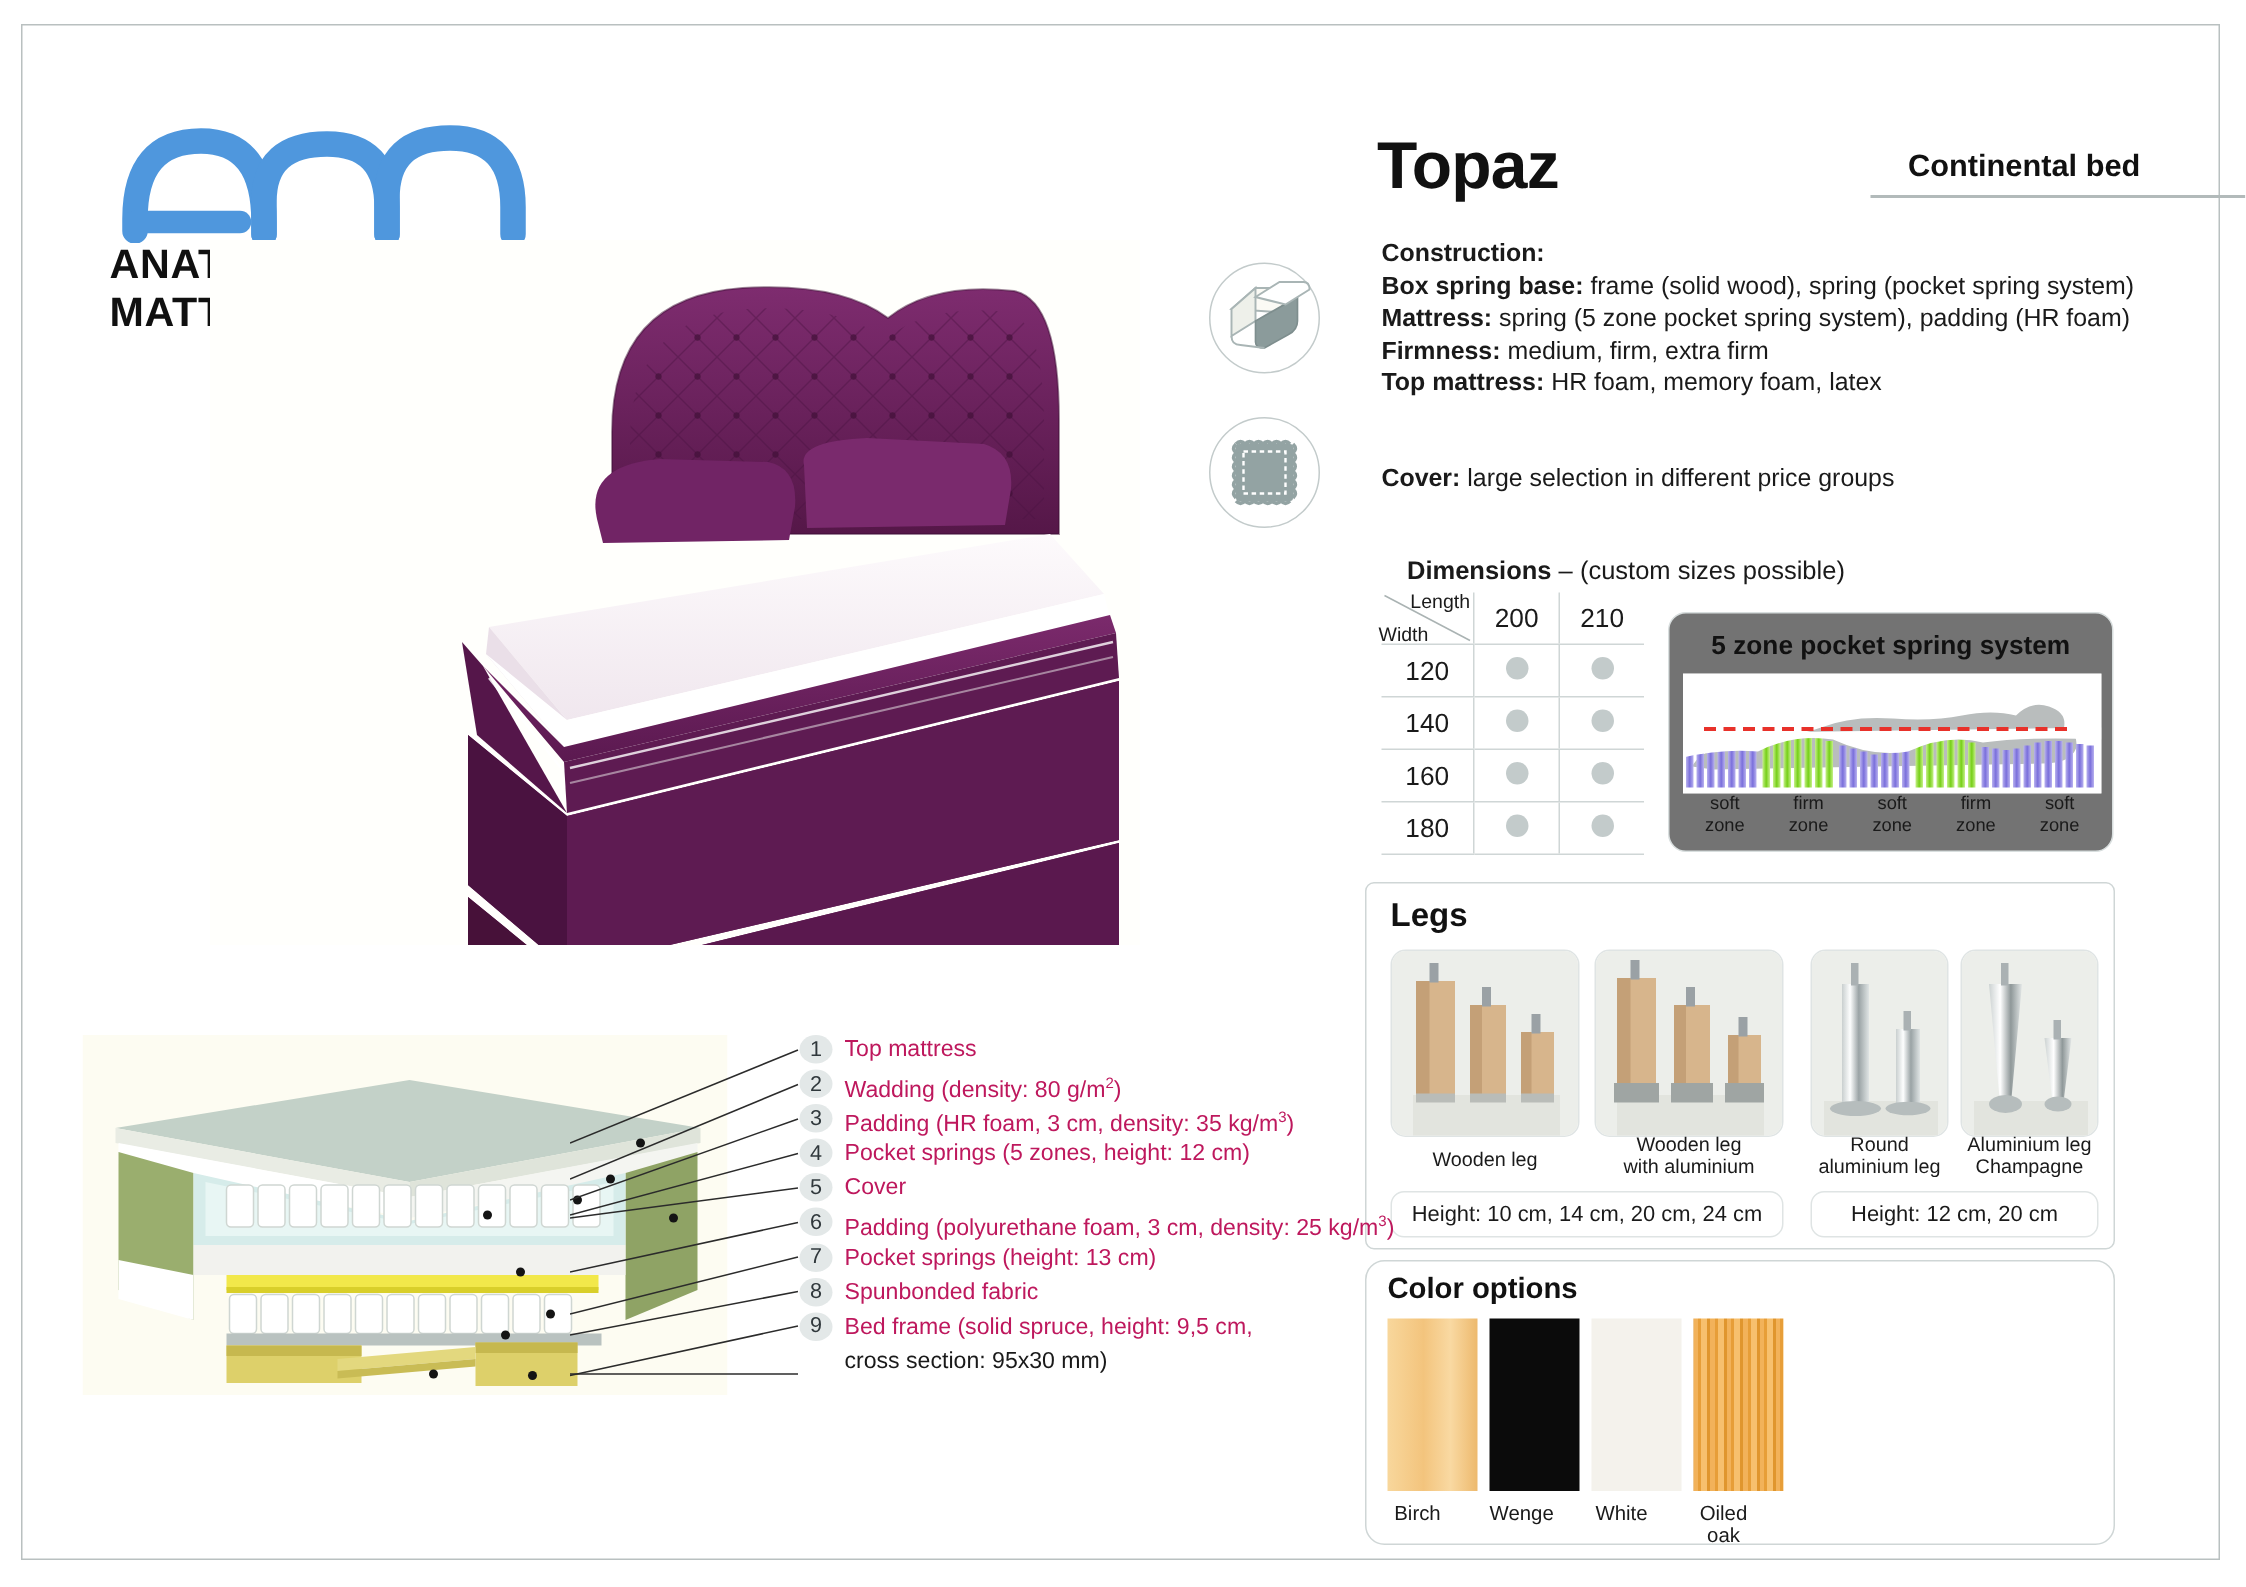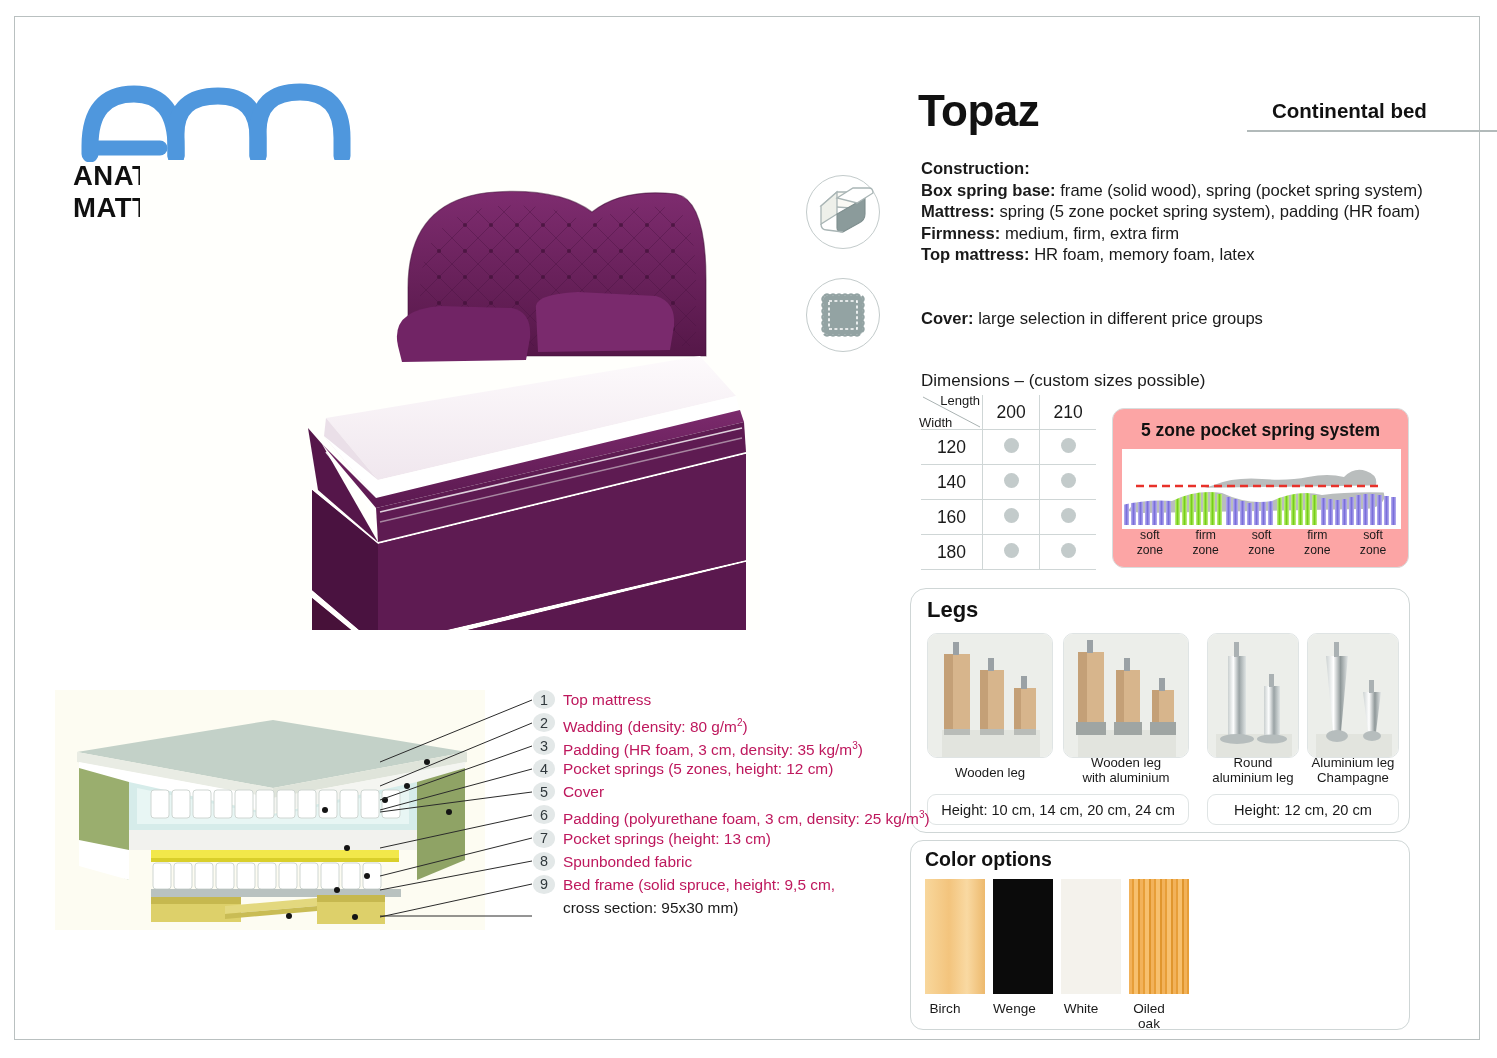--- a/index.html
+++ b/index.html
@@ -26,45 +26,45 @@
   .cover-line b{font-weight:bold;}
 
   
   .circ{position:absolute;border:1.6px solid #c3cbcb;border-radius:50%;width:74px;height:74px;box-sizing:border-box;}
   .circ.one{left:806px;top:175px;}
   .circ.two{left:806px;top:278px;}
   .circ svg{position:absolute;left:0;top:0;}
 
   
   .dim-title{position:absolute;left:921px;top:371px;font-size:17px;color:#1a1a1a;}
-  .dim-title b{font-weight:normal;}
+  .dim-title b{font-weight:bold;margin-left:17px;}
 
   .dimtable{position:absolute;left:921px;top:395px;width:175px;}
   .dimtable table{border-collapse:collapse;width:175px;}
   .dimtable td,.dimtable th{font-weight:normal;font-size:17.5px;color:#1a1a1a;text-align:center;
      border-bottom:1.4px solid #cfd6d6;padding:0;height:34px;}
   .dimtable .vsep{border-left:1.4px solid #cfd6d6;}
   .corner{position:relative;width:61px;height:34px;padding:0;}
   .corner .lw-len{position:absolute;right:2px;top:-2px;font-size:13px;}
   .corner .lw-wid{position:absolute;left:-2px;bottom:-1px;font-size:13px;}
   .corner .diag{position:absolute;left:0;top:0;width:100%;height:100%;}
   .dot{display:inline-block;width:15px;height:15px;border-radius:50%;background:#c3cbcb;}
   .rowlab{font-size:17.5px;}
 
   
   .zone-panel{position:absolute;left:1112px;top:408px;width:297px;height:160px;
-     background:#fca5a5;border:1.4px solid #d8dede;border-radius:12px;box-sizing:border-box;}
+     background:#737373;border:1.4px solid #d8dede;border-radius:12px;box-sizing:border-box;}
   .zone-title{position:absolute;left:0;top:11px;width:100%;text-align:center;font-size:17.5px;font-weight:bold;color:#111;}
   .zone-graphic{position:absolute;left:9px;top:40px;width:279px;height:80px;background:#fff;overflow:hidden;}
   .zone-labels{position:absolute;left:9px;top:119px;width:279px;display:flex;}
   .zone-labels div{flex:1;text-align:center;font-size:12.2px;line-height:14.6px;color:#1a1a1a;}
 
   
   .legs-panel{position:absolute;left:910px;top:588px;width:500px;height:245px;
-     border:1.4px solid #cfd6d6;border-radius:16px;box-sizing:border-box;background:#fff;}
+     border:1.4px solid #cfd6d6;border-radius:6px;box-sizing:border-box;background:#fff;}
   .legs-title{position:absolute;left:16px;top:8px;font-size:22px;font-weight:bold;color:#111;}
   .legcard{position:absolute;top:44px;border:1.2px solid #dfe4e4;border-radius:10px;background:#fbfbfa;box-sizing:border-box;overflow:hidden;}
   .legcard svg{display:block;}
   .legcap{position:absolute;text-align:center;font-size:13.2px;line-height:15.4px;color:#1a1a1a;}
   .heightbox{position:absolute;border:1.2px solid #dfe4e4;border-radius:9px;box-sizing:border-box;
      display:flex;align-items:center;justify-content:center;font-size:14.6px;color:#1a1a1a;background:#fff;}
 
   
   .color-panel{position:absolute;left:910px;top:840px;width:500px;height:190px;
      border:1.4px solid #cfd6d6;border-radius:13px;box-sizing:border-box;background:#fff;}

